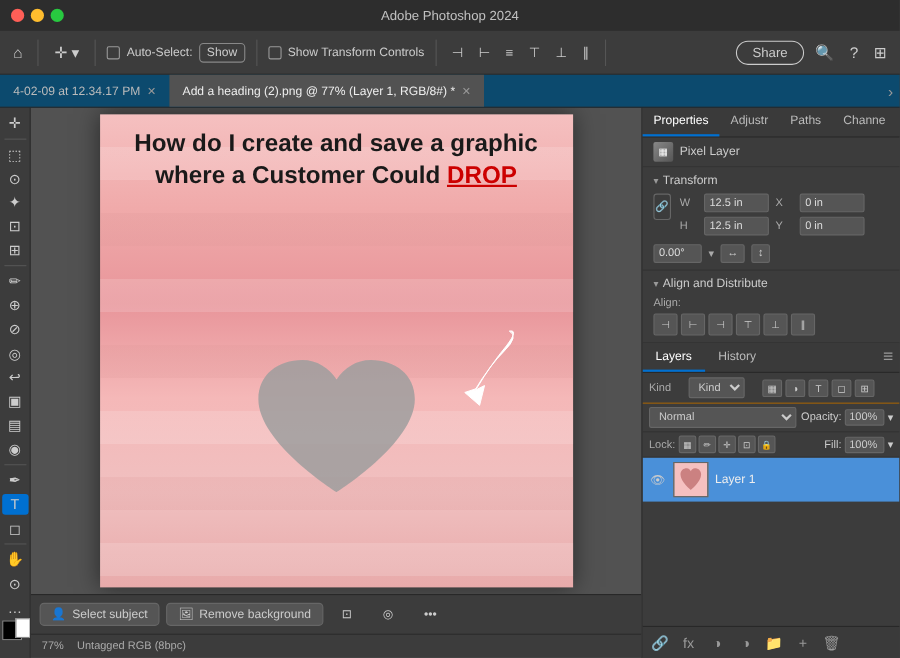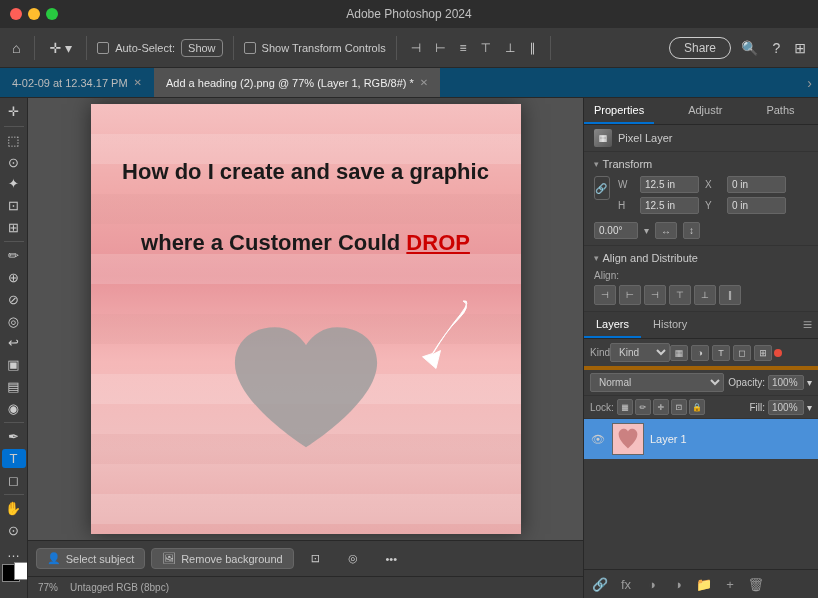--- a/index.html
+++ b/index.html
@@ -212,21 +212,20 @@
       top: 12px;
       left: 20px;
       right: 20px;
       text-align: center;
     }
     .canvas-text-main {
       font-size: 22px;
       font-weight: 900;
       color: #1a1a1a;
       line-height: 1.3;
-      margin-top: 42px;
     }
     .canvas-text-red {
       color: #cc0000;
       text-decoration: underline;
     }
     
     .heart-container {
       position: absolute;
       bottom: 60px;
       left: 50%;
@@ -298,21 +297,20 @@
     }
 
     
     .properties-panel {
       flex-shrink: 0;
     }
     .panel-tabs {
       display: flex;
       border-bottom: 1px solid #282828;
       background: #3a3a3a;
-      gap: 24px;
     }
     .panel-tab {
       padding: 6px 10px;
       font-size: 11px;
       color: #bbb;
       cursor: pointer;
       border-bottom: 2px solid transparent;
     }
     .panel-tab.active {
       color: #fff;
@@ -437,22 +435,22 @@
     .layers-tab.active {
       color: #fff;
       border-bottom: 2px solid #0070d1;
     }
     .layers-menu { margin-left: auto; padding: 4px 6px; color: #999; cursor: pointer; }
 
     .layers-filter-bar {
       display: flex;
       align-items: center;
       padding: 4px 6px;
-      gap: 0;
-      border-bottom: 4px solid #a16207;
+      gap: 16px;
+      border-bottom: 1px solid #a16207;
     }
     .kind-select {
       background: #555;
       border: 1px solid #666;
       color: #ccc;
       font-size: 10px;
       padding: 2px 4px;
       border-radius: 2px;
       width: 60px;
     }

